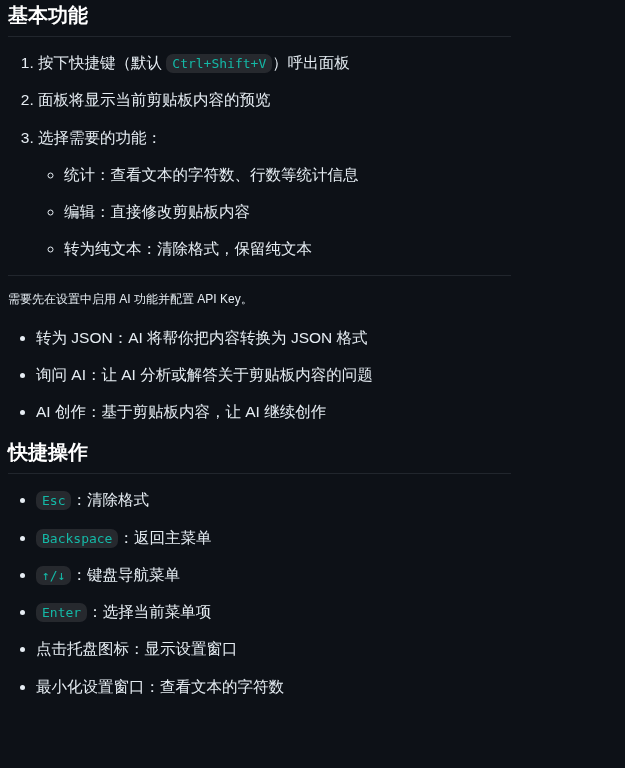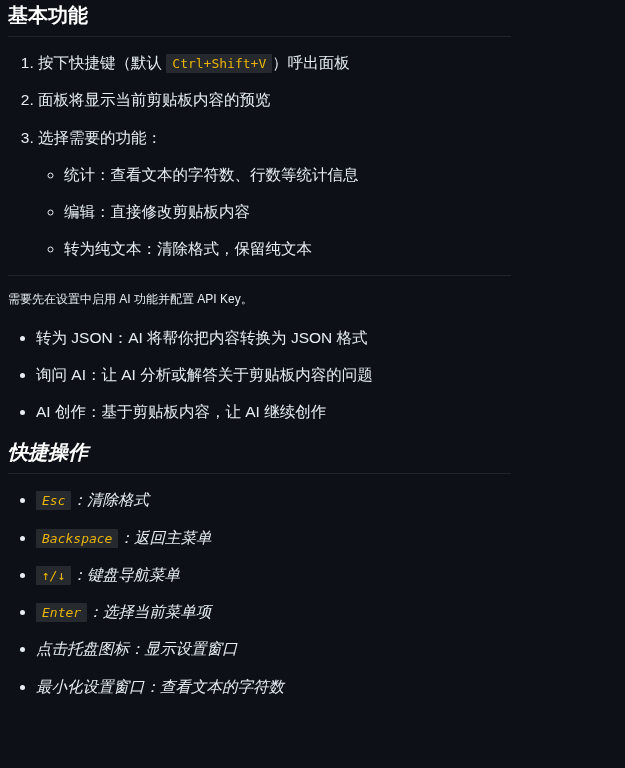--- a/index.html
+++ b/index.html
@@ -64,30 +64,30 @@
     margin: 0 0 14px 0;
     font-size: 15.5px;
   }
   p.para {
     margin: 0 0 18px 0;
     font-size: 12px;
   }
   code.kbd {
     font-family: "DejaVu Sans Mono", monospace;
     background: #26292e;
-    color: #eab308;
-    border-radius: 1px;
+    color: #14b8a6;
+    border-radius: 7px;
     padding: 2px 6px;
     font-size: 13px;
   }
   .sec {
     margin-bottom: 6px;
   }
   .sec.ai { margin-top: 14px; }
-  .sec.sc { margin-top: 3px; font-style: italic; }
+  .sec.sc { margin-top: 3px; }
 </style>
 </head>
 <body>
 
 <div class="page">
 
   <div class="sec">
     <h2 class="section-title">基本功能</h2>
     <div class="rule"></div>
 

